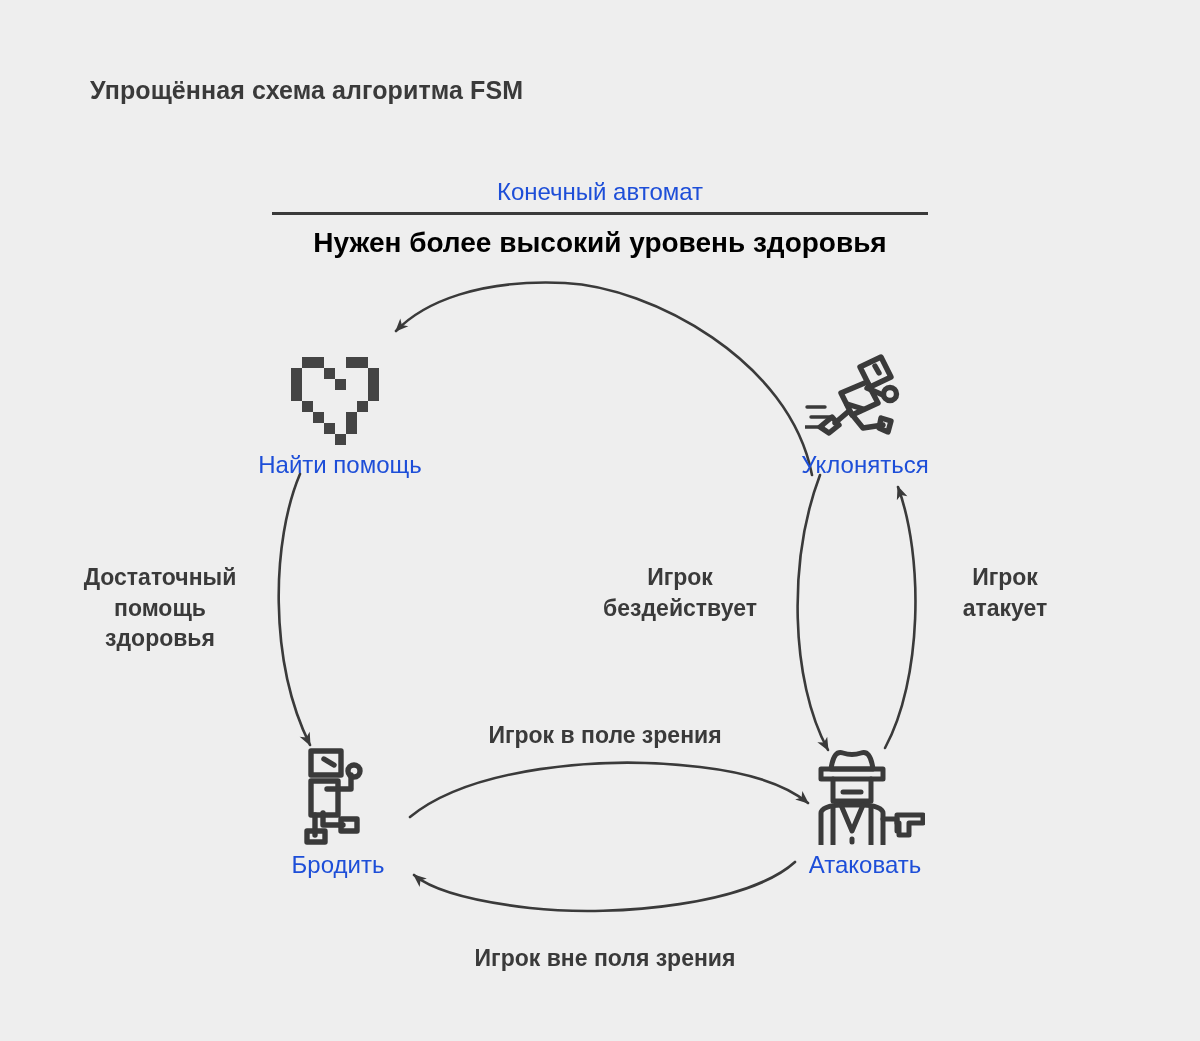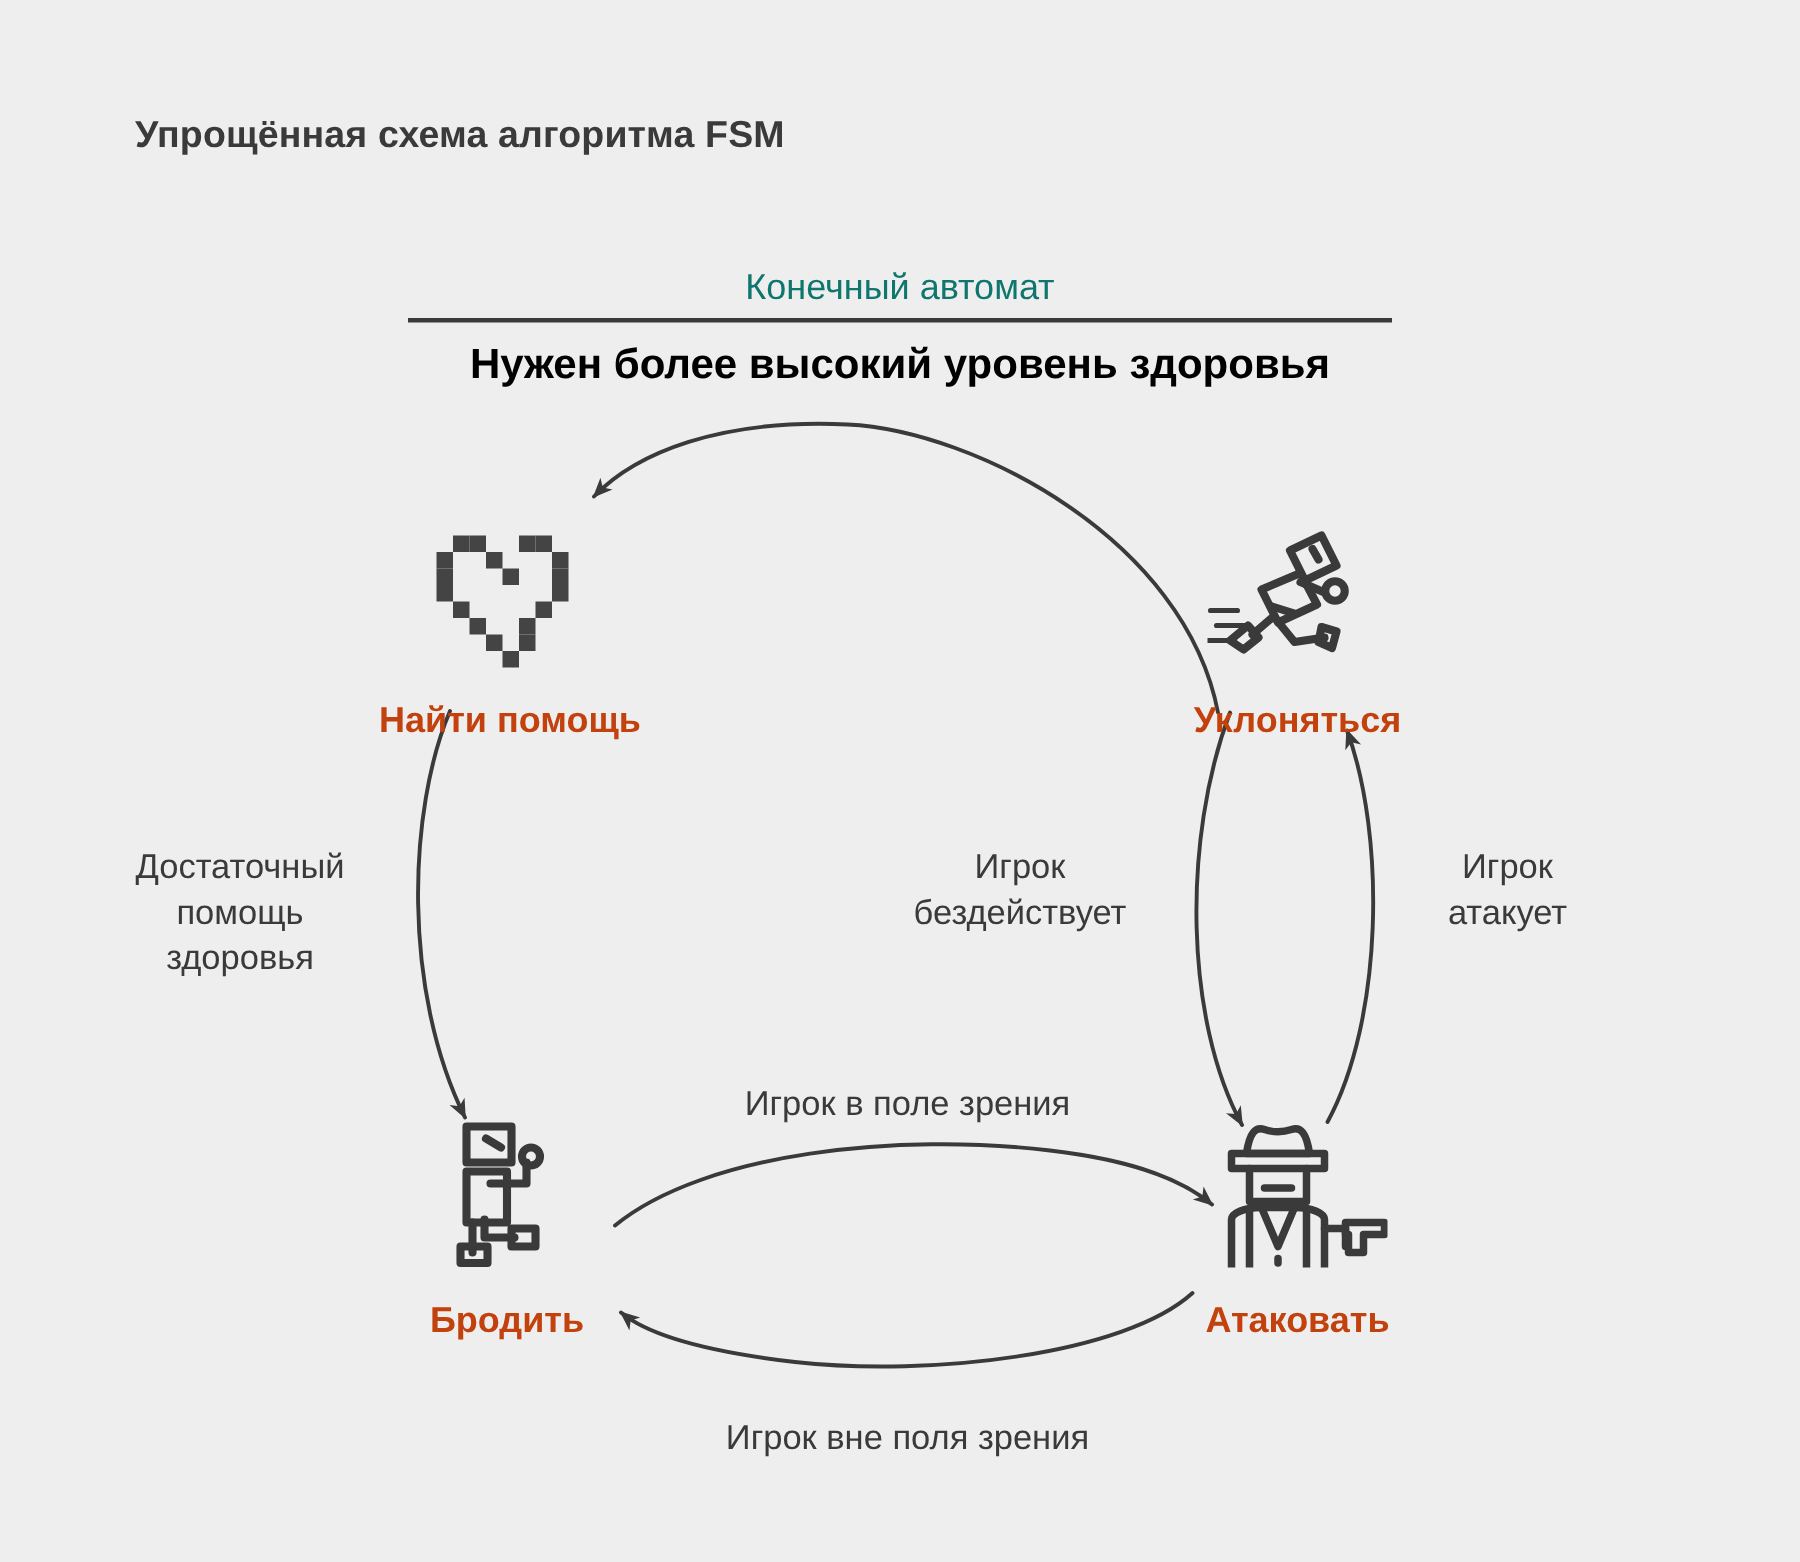--- a/index.html
+++ b/index.html
@@ -33,21 +33,21 @@
     white-space: nowrap;
   }
   .fsm-heading {
     position: absolute;
     left: 272px;
     top: 178px;
     width: 656px;
     text-align: center;
     font-size: 24px;
     font-weight: normal;
-    color: #0f766e;
+    color: #1d4ed8;
   }
   .fsm-rule {
     position: absolute;
     left: 272px;
     top: 212px;
     width: 656px;
     height: 3px;
     background: #3a3a3a;
   }
   .fsm-subheading {
@@ -74,30 +74,30 @@
     text-align: center;
   }
   .node-icon {
     height: 110px;
     display: flex;
     align-items: flex-end;
     justify-content: center;
   }
   .node-label {
     font-size: 24px;
-    font-weight: bold;
-    color: #c2410c;
-    margin-top: 22px;
+    font-weight: normal;
+    color: #1d4ed8;
+    margin-top: 6px;
     white-space: nowrap;
   }
   .edge-label {
     position: absolute;
     text-align: center;
     font-size: 23px;
-    font-weight: normal;
+    font-weight: bold;
     color: #3a3a3a;
     line-height: 1.33;
   }
   
   .heart-grid {
     display: grid;
     grid-template-columns: repeat(9, 11px);
     grid-template-rows: repeat(8, 11px);
     width: 99px;
     height: 88px;

